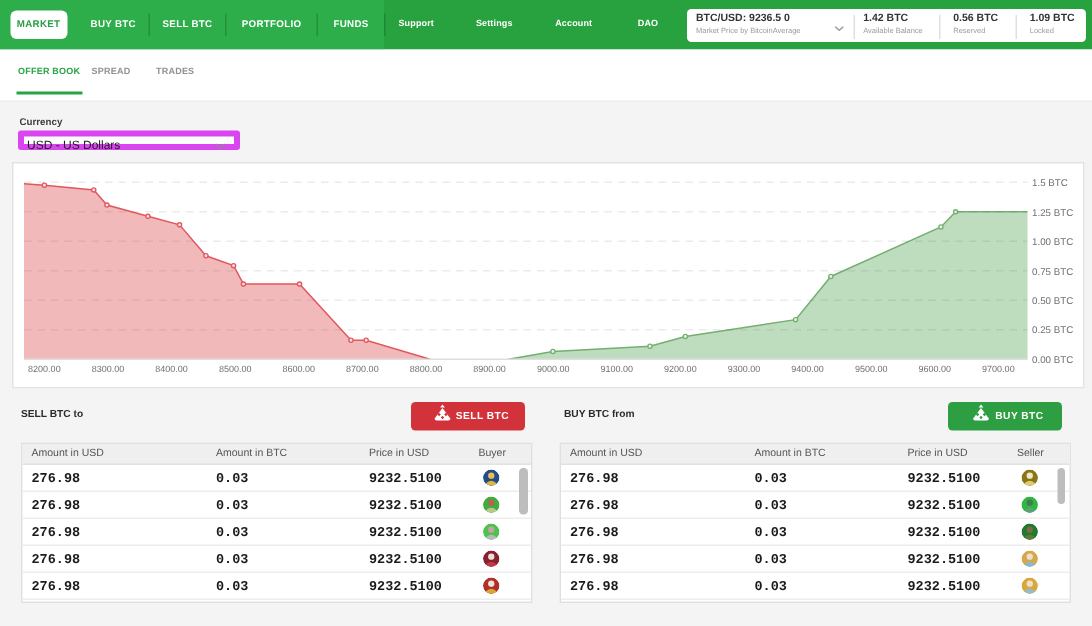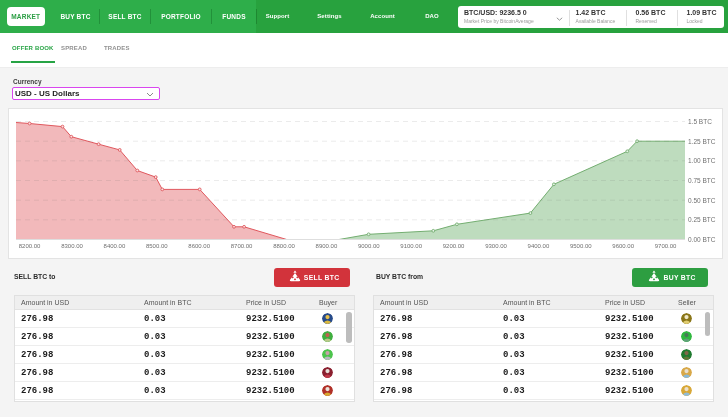--- a/index.html
+++ b/index.html
@@ -23,21 +23,21 @@
 
 
 #tabbar { position:absolute; left:0; top:33px; width:728px; height:35px; background:#fff; border-bottom:1px solid #ededed; }
 .tab { position:absolute; top:0; height:29.5px; font-size:6px; font-weight:bold; letter-spacing:0.15px; line-height:31px; }
 #tab1 { left:11px; color:#27a445; border-bottom:2px solid #27a445; padding:0 1px; }
 #tab2 { left:61px; color:#919191; }
 #tab3 { left:104px; color:#919191; }
 
 
 #curlabel { position:absolute; left:13px; top:78px; font-size:6.5px; color:#3c3c3c; font-weight:600; }
-#cursel { position:absolute; left:12px; top:87px; width:148px; height:13px; background:#fff; border:1px solid #d946ef; border-radius:2px; font-size:8px; font-weight:bold; color:#1e1e1e; line-height:11px; padding-left:2px; }
+#cursel { position:absolute; left:12px; top:87px; width:148px; height:13px; background:#fff; border:4px solid #d946ef; border-radius:2px; font-size:8px; font-weight:normal; color:#1e1e1e; line-height:11px; padding-left:2px; }
 
 
 #chartcard { position:absolute; left:8px; top:108px; width:715px; height:151px; background:#fff; border:1px solid #e3e3e3; }
 
 
 .sechead { position:absolute; font-size:6.8px; font-weight:bold; color:#2b2b2b; }
 .bigbtn { position:absolute; width:76px; height:19px; border-radius:3px; color:#fff; font-size:6.8px; font-weight:bold; letter-spacing:0.3px; text-align:center; line-height:19px; padding-left:3px; }
 #sellbtn { left:274px; top:268px; background:#d2333b; }
 #buybtn  { left:632px; top:268px; background:#2d9e41; }
 .tcard { position:absolute; top:295px; width:341px; height:107px; background:#fff; border:1px solid #e0e0e0; }

